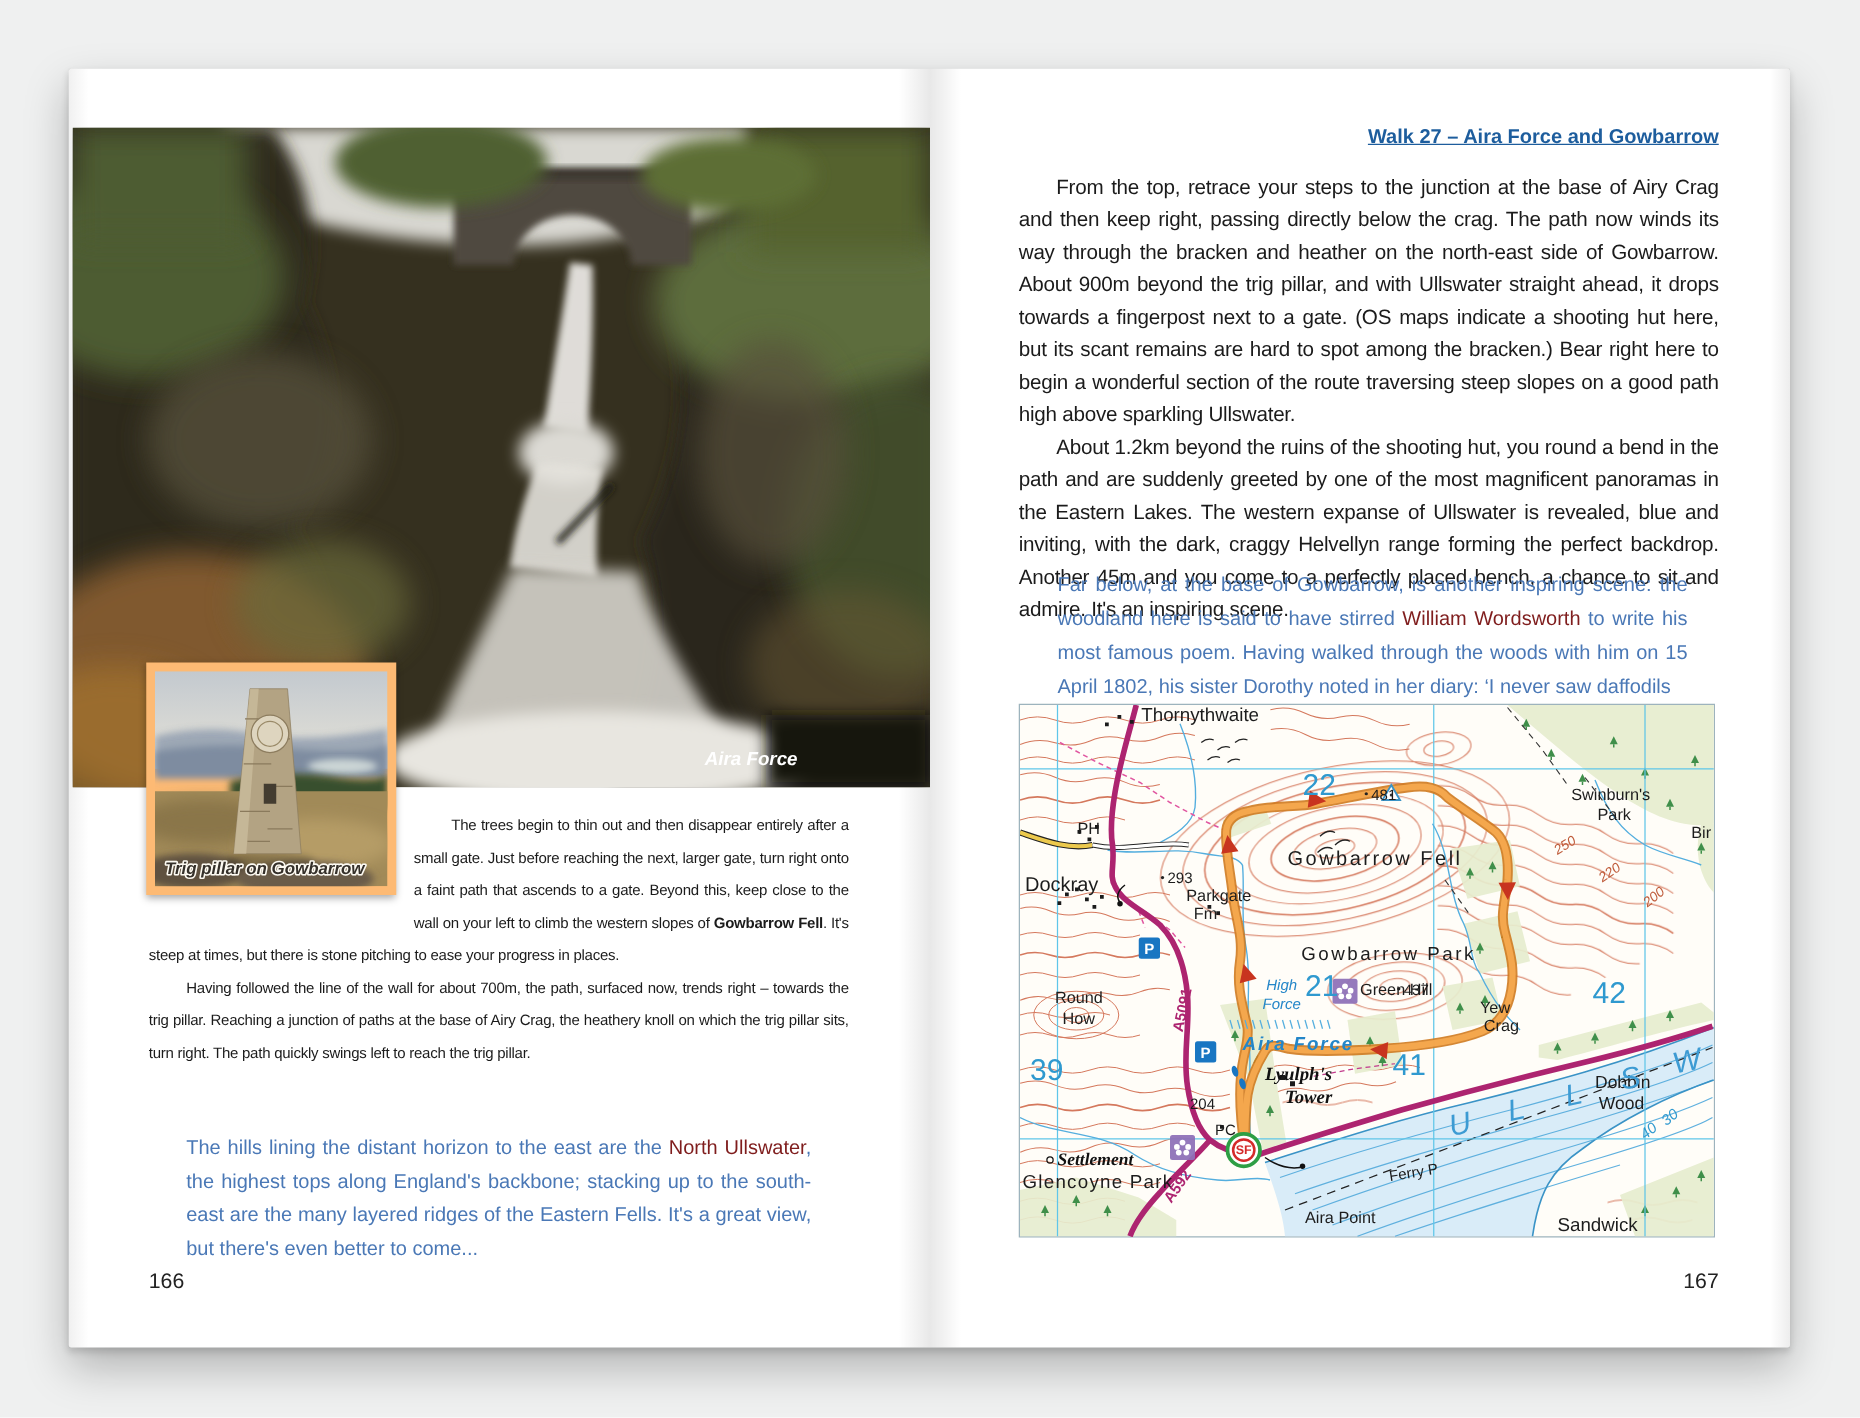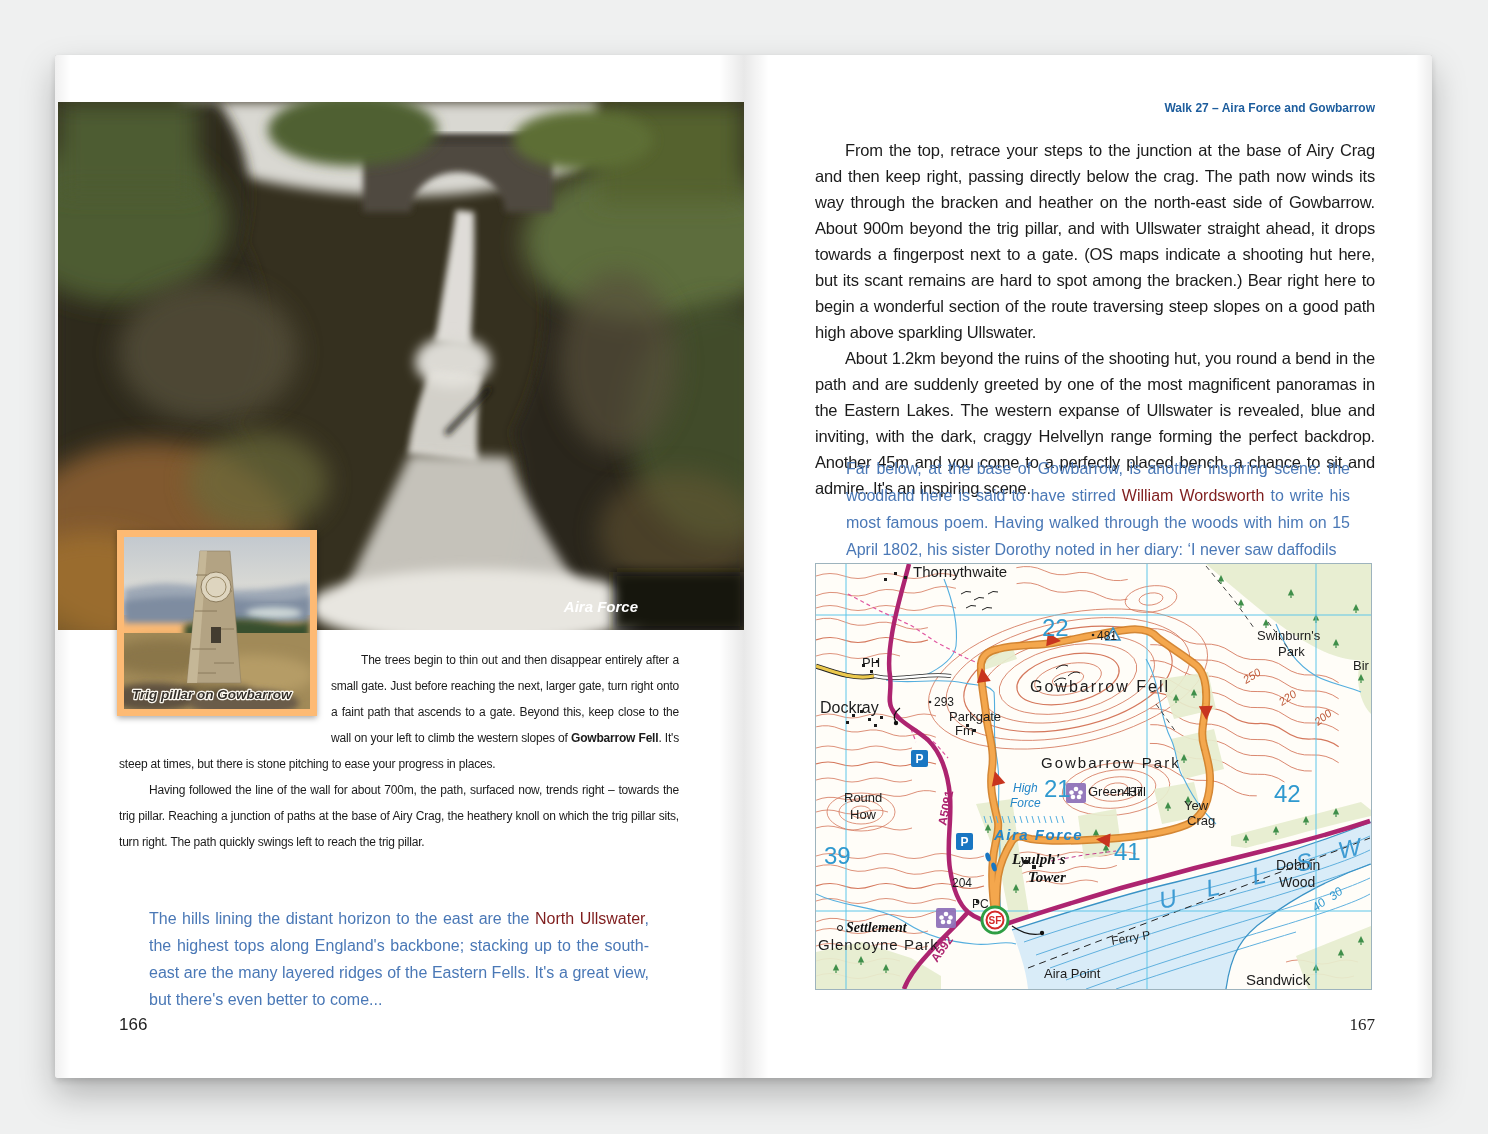--- a/index.html
+++ b/index.html
@@ -22,25 +22,25 @@
          font-size:12px;line-height:26px;letter-spacing:-0.2px;text-align:justify;}
   .wrapblock{float:left;width:212px;height:104px;}
   .para{text-indent:30px;margin:0;}
   .para+.para{margin-top:0;}
   .quote{color:#4a78b6;font-size:16px;line-height:27px;text-align:justify;margin:0;}
   .quote b{font-weight:normal;color:#7f1d1d;}
   .lquote{position:absolute;left:94px;top:850px;width:500px;}
   .rquote{position:absolute;left:791px;top:400px;width:504px;}
   .pagenum{position:absolute;top:960px;font-size:17px;color:#222;}
   .pn-l{left:64px;}
-  .pn-r{right:57px;text-align:center;font-family:Liberation Serif, serif;}
+  .pn-r{right:57px;text-align:center;}
 
   
   .rheader{position:absolute;left:760px;top:46px;width:560px;text-align:right;
-           font-size:12px;font-weight:bold;color:#1d5d9d;}
+           font-size:16px;font-weight:bold;color:#1d5d9d;text-decoration:underline;}
   .rtext{position:absolute;left:760px;top:82px;width:560px;color:#1b1b1b;
          font-size:16.5px;line-height:26px;letter-spacing:-0.2px;text-align:justify;}
   .mapbox{position:absolute;left:760px;top:508px;width:555px;height:425px;
           border:1px solid #9db3bd;background:#fffdf9;overflow:hidden;}
 
   
   text{font-family:"Liberation Sans",sans-serif;}
   .s12{font-size:12px;fill:#1c1c1c;}
   .s13{font-size:13px;fill:#1c1c1c;}
   .s14{font-size:14px;fill:#1c1c1c;}

